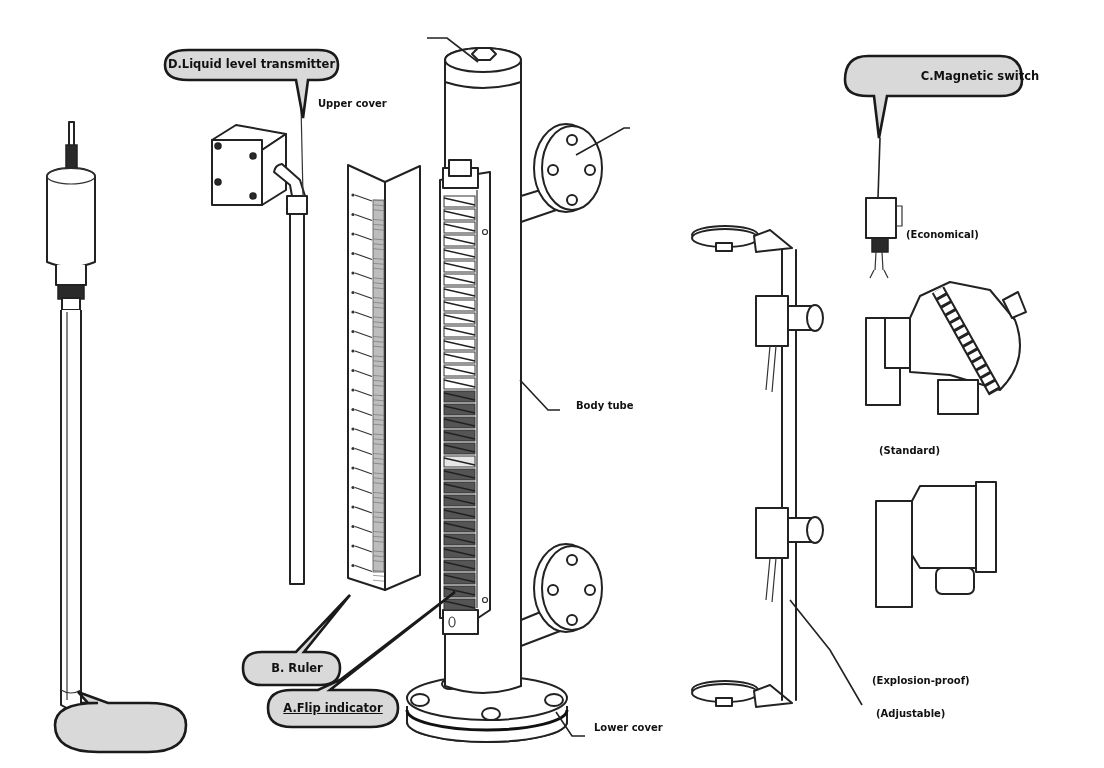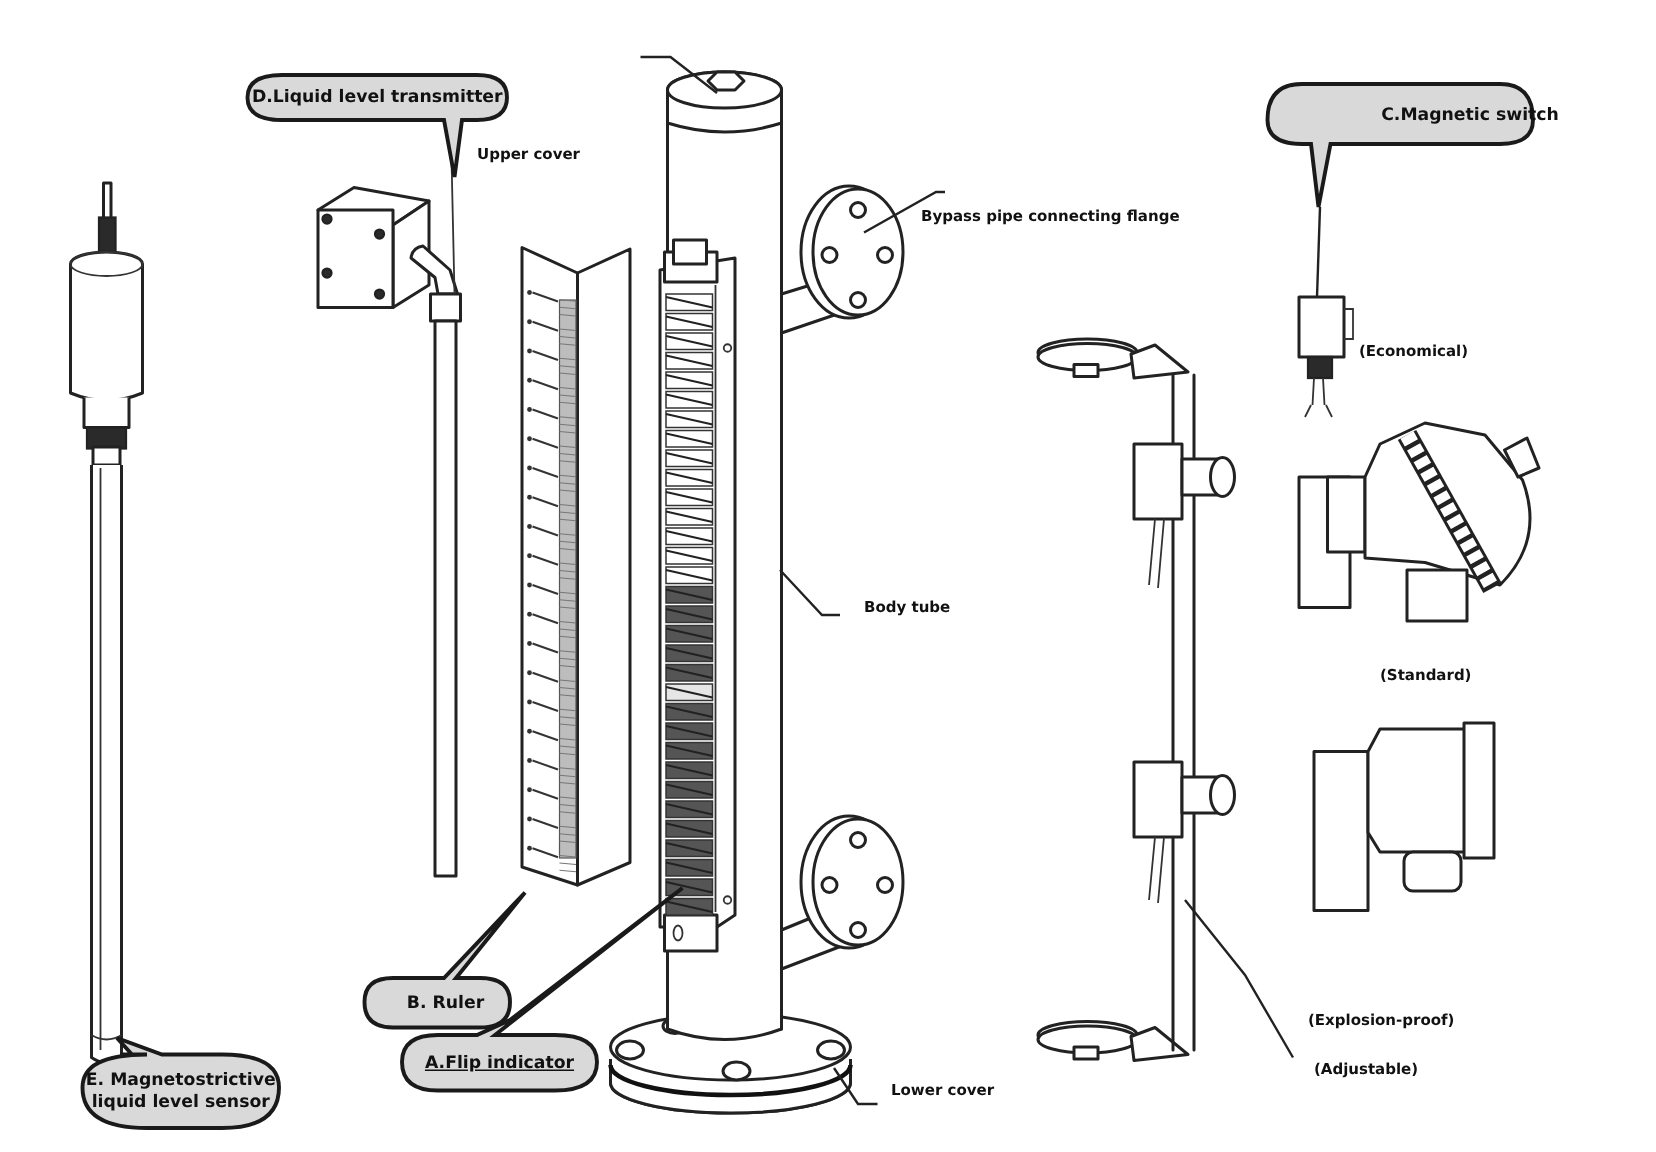--- a/index.html
+++ b/index.html
@@ -349,27 +349,22 @@
   </g>
   <g>
     <path d="M292 690 Q268 690 268 708 Q268 727 292 727 L370 727 Q398 727 398 708 Q398 690 370 690 L330 690 L455 592 L340 680 L318 690 Z" class="bubble"></path>
   </g>
 </svg>
 
 <div class="lbl bub" style="left:165px;top:57px;width:173px;">D.Liquid level transmitter</div>
 <div class="lbl bub" style="left:845px;top:69px;width:176px;margin-left:47px;">C.Magnetic switch</div>
 <div class="lbl bub" style="left:243px;top:661px;width:108px;">B. Ruler</div>
 <div class="lbl bub" style="left:268px;top:701px;width:130px;text-decoration:underline;">A.Flip indicator</div>
-<div class="lbl bub" style="left:55px;top:712px;width:131px;">
-  <div>E. Magnetostrictive</div>
-  <div>liquid level sensor</div>
-</div>
 
 <div class="lbl plain" style="left:318px;top:98px;">Upper cover</div>
-<div class="lbl plain" style="left:614px;top:139px;">Bypass pipe connecting flange</div>
 <div class="lbl plain" style="left:576px;top:400px;">Body tube</div>
 <div class="lbl plain" style="left:594px;top:722px;">Lower cover</div>
 <div class="lbl plain" style="left:906px;top:229px;">(Economical)</div>
-<div class="lbl plain" style="left:920px;top:445px;">(Standard)</div>
+<div class="lbl plain" style="left:879px;top:445px;">(Standard)</div>
 <div class="lbl plain" style="left:872px;top:675px;text-align:center;">(Explosion-proof)</div>
 <div class="lbl plain" style="left:876px;top:708px;">(Adjustable)</div>
 
 </div>
 
 </body></html>

